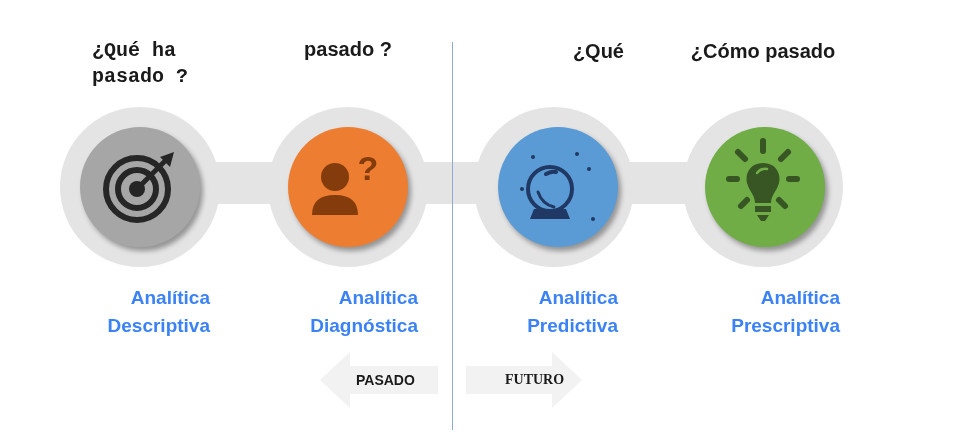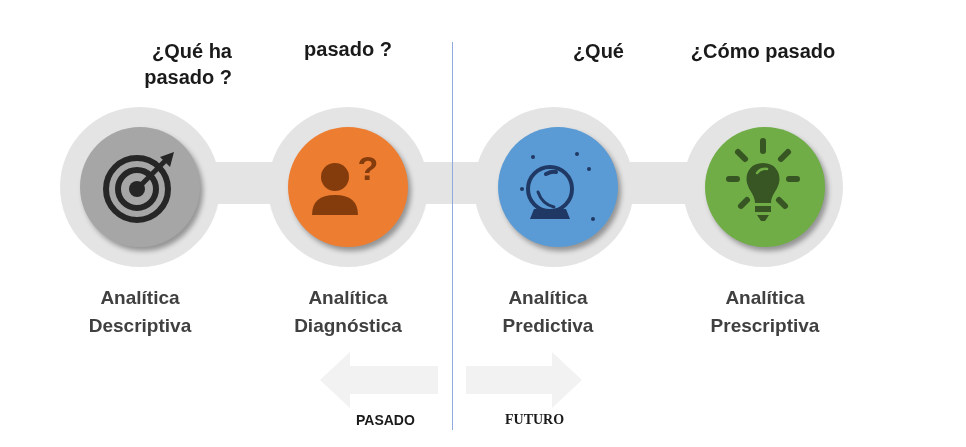--- a/index.html
+++ b/index.html
@@ -1,22 +1,22 @@
 <!DOCTYPE html>
 <html><head>
 <meta charset="utf-8">
 <style>
   html,body{margin:0;padding:0;background:#ffffff;}
   body{width:966px;height:447px;position:relative;overflow:hidden;font-family:"Liberation Sans",sans-serif;}
   .q{position:absolute;text-align:center;font-weight:bold;font-size:20px;line-height:26px;color:#1a1a1a;}
-  .lbl{position:absolute;text-align:center;font-weight:bold;font-size:19px;line-height:28px;color:#404040;}
+  .lbl{position:absolute;text-align:right;font-weight:bold;font-size:19px;line-height:28px;color:#3b82f6;}
   .track{position:absolute;left:0;top:0;}
   .circle{position:absolute;width:120px;height:120px;border-radius:50%;box-shadow:3px 4px 5px rgba(0,0,0,0.35);}
   .divider{position:absolute;left:452px;top:42px;width:1px;height:388px;background:#8faadc;}
-  .arrowtxt{position:absolute;font-weight:bold;font-size:14px;color:#1a1a1a;margin-top:40px;}
+  .arrowtxt{position:absolute;font-weight:bold;font-size:14px;color:#1a1a1a;}
 </style>
 </head>
 <body>
 
 <svg class="track" width="966" height="447" viewBox="0 0 966 447">
   <rect x="130" y="162" width="640" height="24" fill="#e4e4e4"></rect>
   <circle cx="140" cy="187" r="80" fill="#e4e4e4"></circle>
   <circle cx="348" cy="187" r="80" fill="#e4e4e4"></circle>
   <circle cx="554" cy="187" r="80" fill="#e4e4e4"></circle>
   <circle cx="763" cy="187" r="80" fill="#e4e4e4"></circle>
@@ -24,21 +24,21 @@
   <rect x="200" y="170" width="100" height="34" fill="#e4e4e4"></rect>
   <rect x="410" y="170" width="90" height="34" fill="#e4e4e4"></rect>
   <rect x="615" y="170" width="90" height="34" fill="#e4e4e4"></rect>
 
   <polygon points="320,380 350,352 350,366 438,366 438,394 350,394 350,408" fill="#f2f2f2"></polygon>
   <polygon points="466,366 552,366 552,352 582,380 552,408 552,394 466,394" fill="#f2f2f2"></polygon>
 </svg>
 
 <div class="divider"></div>
 
-<div class="q" style="left:70px;top:38px;width:140px;text-align:right;padding-left:22px;">
+<div class="q" style="left:70px;top:38px;width:140px;text-align:left;padding-left:22px;font-family:Liberation Mono, monospace;">
   <div>¿Qué ha</div>
   <div>pasado ?</div>
 </div>
 <div class="q" style="left:268px;top:36px;width:160px;">
   <div>pasado ?</div>
 </div>
 <div class="q" style="left:484px;top:38px;width:140px;text-align:right;">
   <div>¿Qué</div>
 </div>
 <div class="q" style="left:683px;top:38px;width:160px;">

